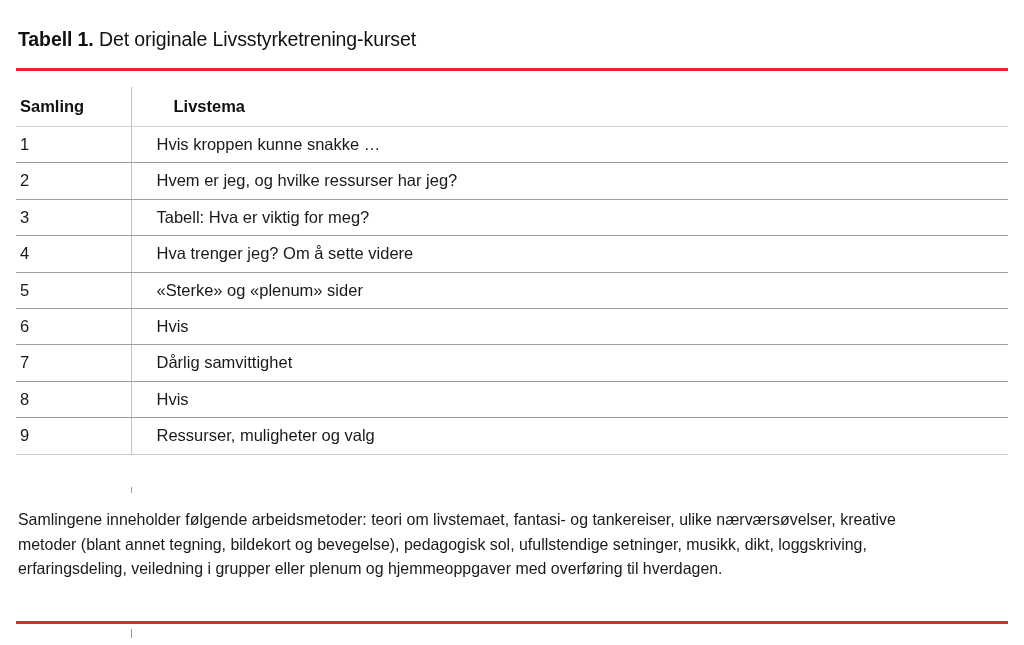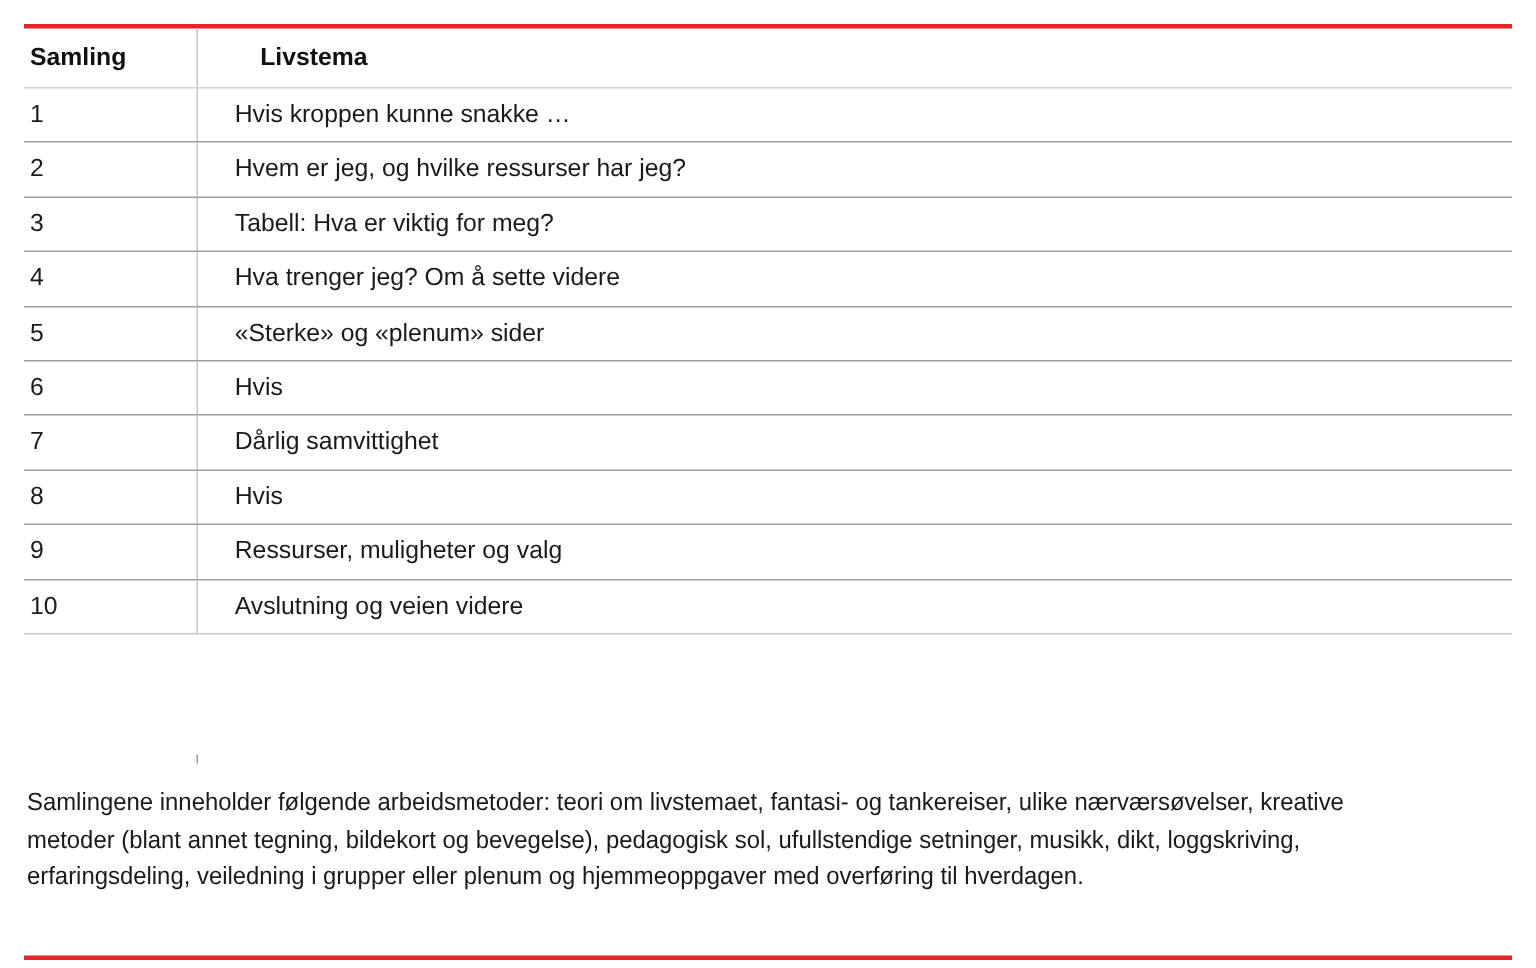--- a/index.html
+++ b/index.html
@@ -53,21 +53,21 @@
     left: 16px;
     right: 16px;
     top: 621px;
   }
 
   
   table.data-table {
     width: 100%;
     border-collapse: collapse;
     table-layout: fixed;
-    margin-top: 0;
+    margin-top: 16px;
   }
   table.data-table col.col-num { width: 115px; }
 
   table.data-table th,
   table.data-table td {
     text-align: left;
     vertical-align: middle;
     padding: 0;
   }
 
@@ -126,20 +126,23 @@
     color: #1a1a1a;
     transform: scaleX(0.965);
     transform-origin: left top;
   }
 </style>
 </head>
 <body>
 
 <div class="table-figure">
 
+  <div class="caption">
+    <span class="caption-label">Tabell 1.</span><span class="caption-text"> Det originale Livsstyrketrening-kurset</span>
+  </div>
 
   <div class="rule-red"></div>
 
   <table class="data-table">
     <colgroup>
       <col class="col-num">
       <col class="col-theme">
     </colgroup>
     <thead>
       <tr>
@@ -177,24 +180,20 @@
         <td class="cell-theme">Dårlig samvittighet</td>
       </tr>
       <tr>
         <td class="cell-num">8</td>
         <td class="cell-theme">Hvis</td>
       </tr>
       <tr>
         <td class="cell-num">9</td>
         <td class="cell-theme">Ressurser, muligheter og valg</td>
       </tr>
-      <tr>
-        <td class="cell-num">10</td>
-        <td class="cell-theme">Avslutning og veien videre</td>
-      </tr>
     </tbody>
   </table>
 
   <div class="divider-tick tick-mid"></div>
 
   <div class="footnote">Samlingene inneholder følgende arbeidsmetoder: teori om livstemaet, fantasi- og tankereiser, ulike nærværsøvelser, kreative metoder (blant annet tegning, bildekort og bevegelse), pedagogisk sol, ufullstendige setninger, musikk, dikt, loggskriving, erfaringsdeling, veiledning i grupper eller plenum og hjemmeoppgaver med overføring til hverdagen.</div>
 
   <div class="rule-red-bottom"></div>
 
   <div class="divider-tick tick-bottom"></div>

